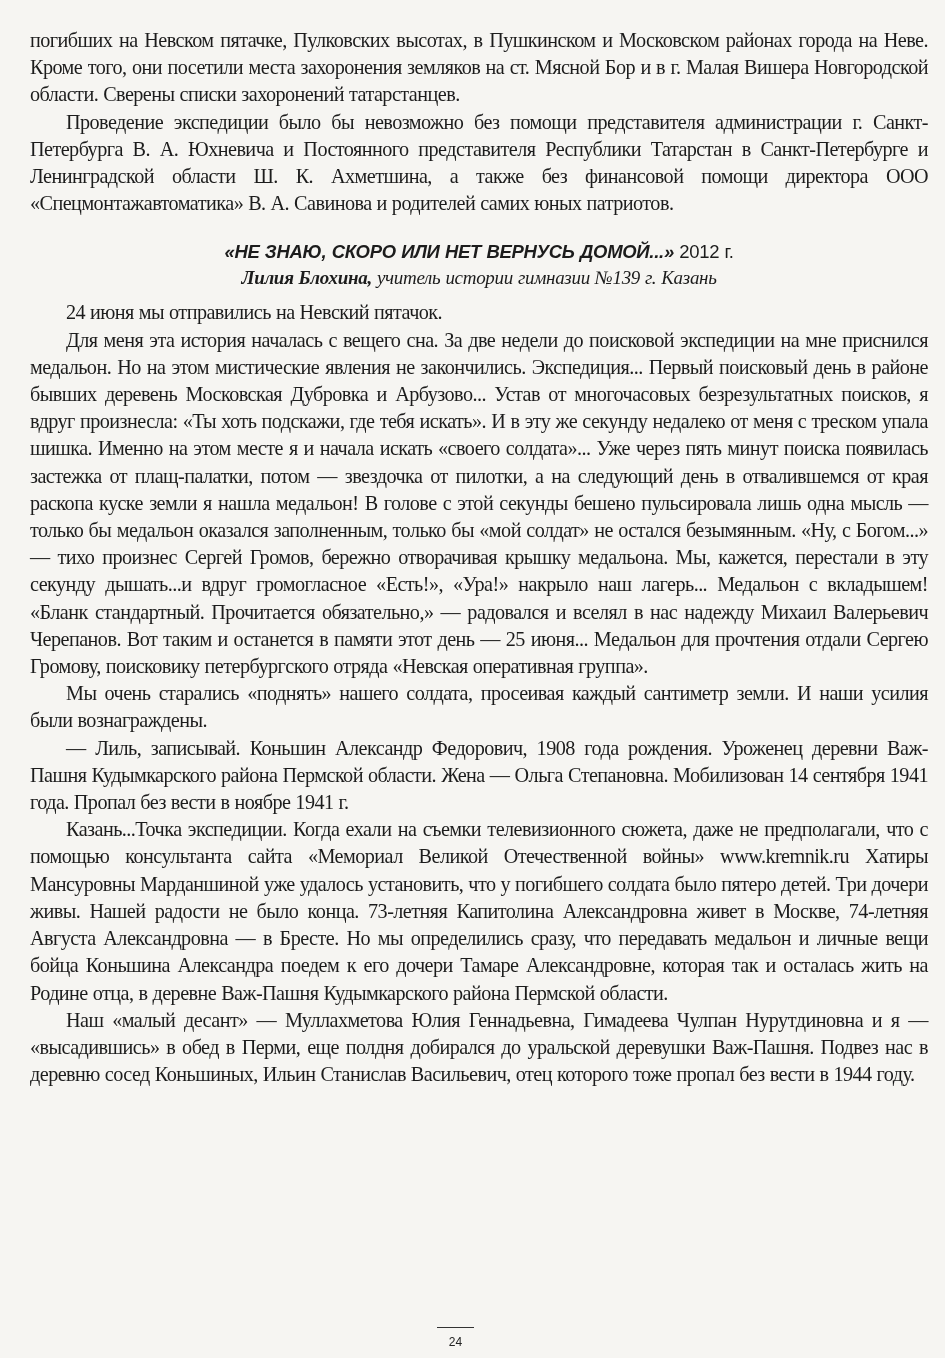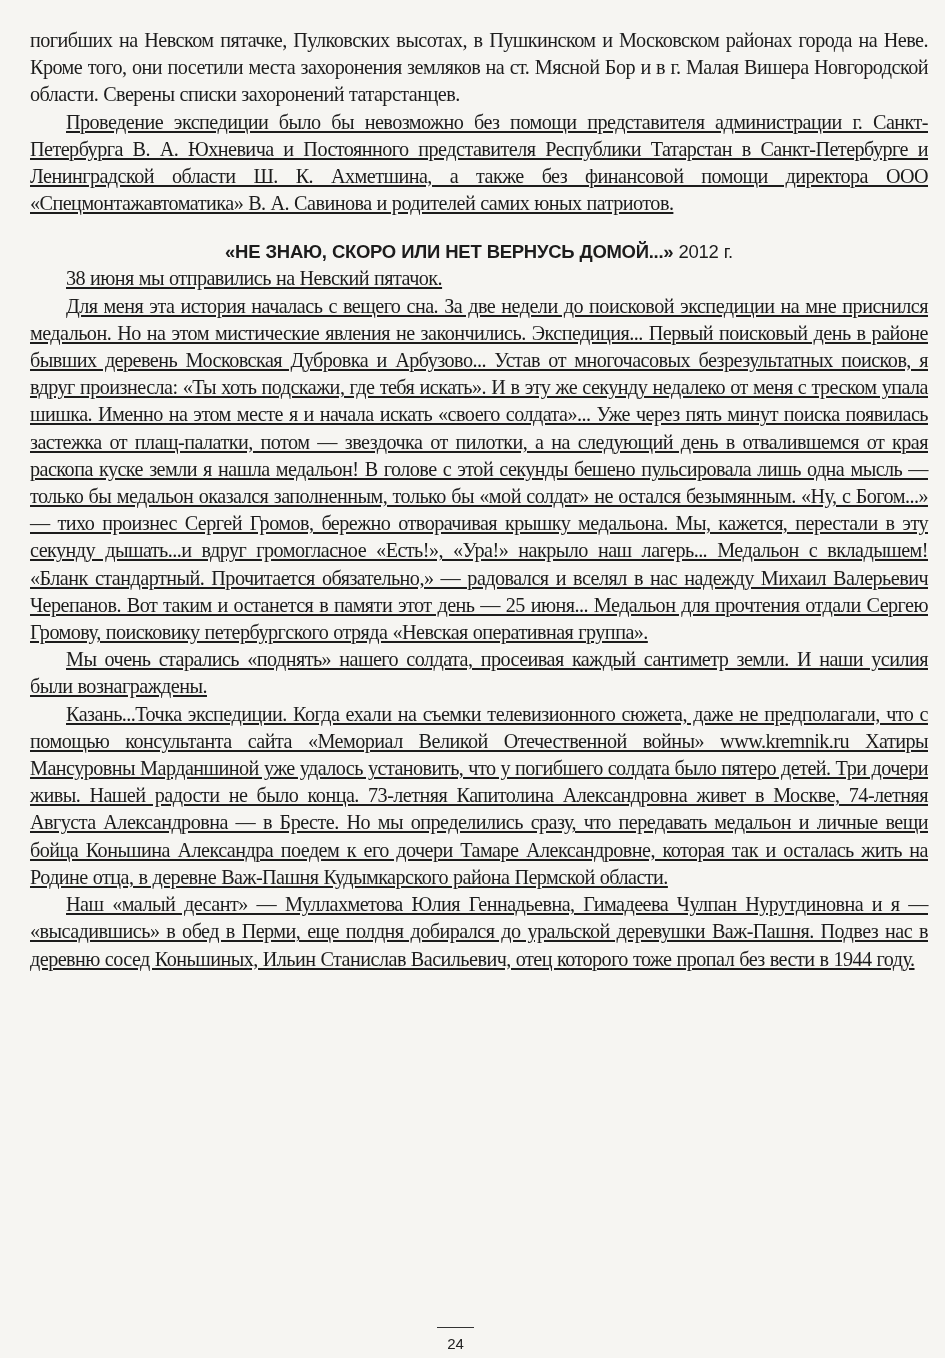--- a/index.html
+++ b/index.html
@@ -11,49 +11,51 @@
     position: relative;
   }
   .page {
     position: absolute; left: 30px; top: 27px; width: 898px;
     font-size: 20.2px; line-height: 27.2px;
     text-align: justify;
     letter-spacing: -0.55px;
     word-spacing: 0.5px;
   }
   .page p { margin: 0; }
-  .indent { text-indent: 36px; text-decoration: underline; }
+  .indent { text-indent: 36px; }
   .noind { text-indent: 0; }
   .heading {
     text-align: center; margin-top: 22px !important;
     font-family: "Liberation Sans", sans-serif;
     letter-spacing: -0.3px; font-size: 18.5px; line-height: 26px;
   }
-  .heading .title { font-weight: bold; }
+  .heading .title { font-weight: bold; font-style: italic; }
   .byline {
     text-align: center; font-style: italic; font-size: 19px; line-height: 26px;
     margin-bottom: 8px !important; letter-spacing: -0.3px;
   }
   .byline .author { font-weight: bold; }
   .footer-rule {
     position: absolute; left: 437px; top: 1327px; width: 37px; height: 1px; background: #333;
   }
   .footer-num { position: absolute; left: 0; width: 911px; top: 1335px; text-align: center;
-    font-family: "Liberation Sans", sans-serif; font-size: 15px; color: #222; }
+    font-family: "Liberation Sans", sans-serif; font-size: 12px; color: #222; }
 </style>
 </head>
 <body>
 
 <div class="page">
   <p class="noind">погибших на Невском пятачке, Пулковских высотах, в Пушкинском и Московском районах города на Неве. Кроме того, они посетили места захоронения земляков на ст. Мясной Бор и в г. Малая Вишера Новгородской области. Сверены списки захоронений татарстанцев.</p>
   <p class="indent">Проведение экспедиции было бы невозможно без помощи представителя администрации г. Санкт-Петербурга В. А. Юхневича и Постоянного представителя Республики Татарстан в Санкт-Петербурге и Ленинградской области Ш. К. Ахметшина, а также без финансовой помощи директора ООО «Спецмонтажавтоматика» В. А. Савинова и родителей самих юных патриотов.</p>
 
   <p class="heading"><span class="title">«НЕ ЗНАЮ, СКОРО ИЛИ НЕТ ВЕРНУСЬ ДОМОЙ...»</span><span> 2012 г.</span></p>
+  <p class="byline"><span class="author">Лилия Блохина,</span><span> учитель истории гимназии №139 г. Казань</span></p>
 
-  <p class="indent">38 июня мы отправились на Невский пятачок.</p>
+  <p class="indent">24 июня мы отправились на Невский пятачок.</p>
   <p class="indent">Для меня эта история началась с вещего сна. За две недели до поисковой экспедиции на мне приснился медальон. Но на этом мистические явления не закончились. Экспедиция... Первый поисковый день в районе бывших деревень Московская Дубровка и Арбузово... Устав от многочасовых безрезультатных поисков, я вдруг произнесла: «Ты хоть подскажи, где тебя искать». И в эту же секунду недалеко от меня с треском упала шишка. Именно на этом месте я и начала искать «своего солдата»... Уже через пять минут поиска появилась застежка от плащ-палатки, потом — звездочка от пилотки, а на следующий день в отвалившемся от края раскопа куске земли я нашла медальон! В голове с этой секунды бешено пульсировала лишь одна мысль — только бы медальон оказался заполненным, только бы «мой солдат» не остался безымянным. «Ну, с Богом...» — тихо произнес Сергей Громов, бережно отворачивая крышку медальона. Мы, кажется, перестали в эту секунду дышать...и вдруг громогласное «Есть!», «Ура!» накрыло наш лагерь... Медальон с вкладышем! «Бланк стандартный. Прочитается обязательно,» — радовался и вселял в нас надежду Михаил Валерьевич Черепанов. Вот таким и останется в памяти этот день — 25 июня... Медальон для прочтения отдали Сергею Громову, поисковику петербургского отряда «Невская оперативная группа».</p>
   <p class="indent">Мы очень старались «поднять» нашего солдата, просеивая каждый сантиметр земли. И наши усилия были вознаграждены.</p>
+  <p class="indent">— Лиль, записывай. Коньшин Александр Федорович, 1908 года рождения. Уроженец деревни Важ-Пашня Кудымкарского района Пермской области. Жена — Ольга Степановна. Мобилизован 14 сентября 1941 года. Пропал без вести в ноябре 1941 г.</p>
   <p class="indent">Казань...Точка экспедиции. Когда ехали на съемки телевизионного сюжета, даже не предполагали, что с помощью консультанта сайта «Мемориал Великой Отечественной войны» www.kremnik.ru Хатиры Мансуровны Марданшиной уже удалось установить, что у погибшего солдата было пятеро детей. Три дочери живы. Нашей радости не было конца. 73-летняя Капитолина Александровна живет в Москве, 74-летняя Августа Александровна — в Бресте. Но мы определились сразу, что передавать медальон и личные вещи бойца Коньшина Александра поедем к его дочери Тамаре Александровне, которая так и осталась жить на Родине отца, в деревне Важ-Пашня Кудымкарского района Пермской области.</p>
   <p class="indent">Наш «малый десант» — Муллахметова Юлия Геннадьевна, Гимадеева Чулпан Нурутдиновна и я — «высадившись» в обед в Перми, еще полдня добирался до уральской деревушки Важ-Пашня. Подвез нас в деревню сосед Коньшиных, Ильин Станислав Васильевич, отец которого тоже пропал без вести в 1944 году.</p>
 </div>
 
 <div class="footer-rule"></div>
 <div class="footer-num">24</div>
 
 </body></html>

